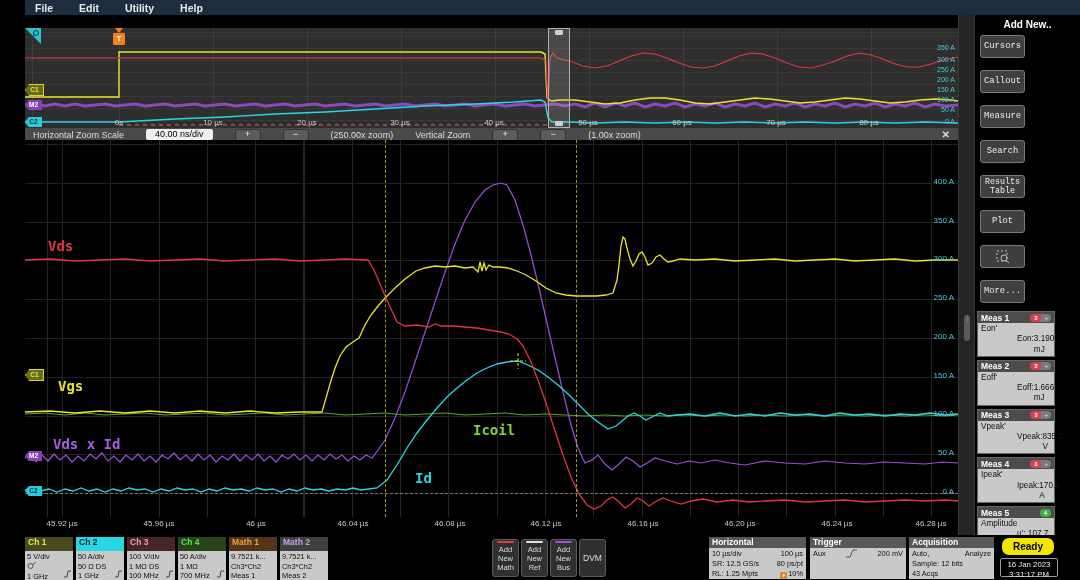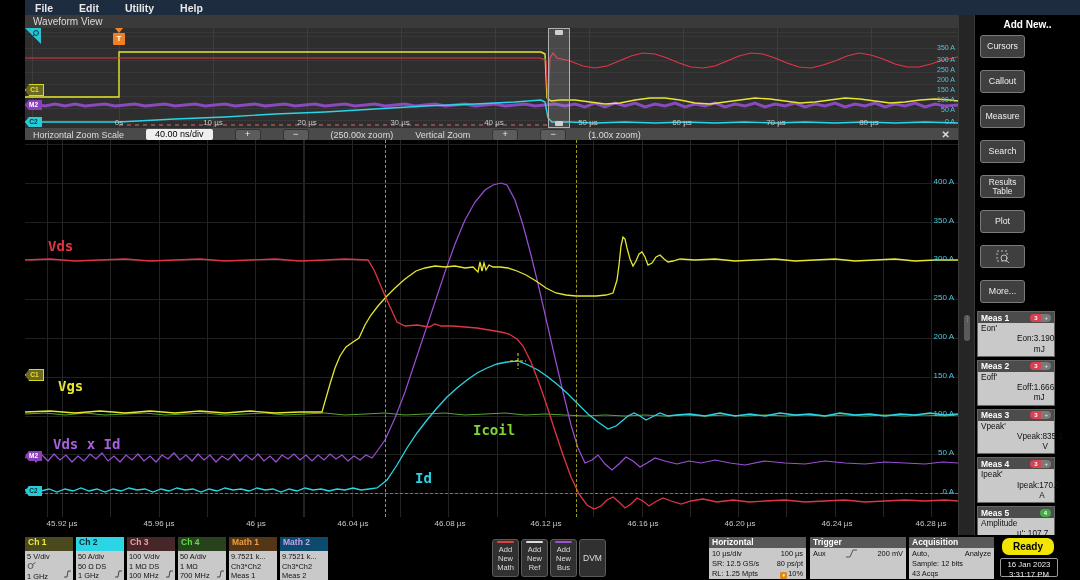--- a/index.html
+++ b/index.html
@@ -67,21 +67,21 @@
 
   
   .divider{position:absolute;left:958px;top:15px;width:17px;height:520px;background:#252525;
            border-left:1px solid #383838;border-right:1px solid #383838;box-sizing:border-box;}
   .div-handle{position:absolute;left:5px;top:300px;width:6px;height:26px;background:#5a5a5a;
               border-radius:3px;color:#aaa;font-size:7px;line-height:8px;text-align:center;}
 
   
   .rpanel{position:absolute;left:975px;top:15px;width:105px;height:520px;background:#000;}
   .rp-title{text-align:center;color:#fff;font-size:10px;font-weight:bold;padding-top:4px;}
-  .rp-grid{display:flex;flex-wrap:wrap;gap:12px;padding:5px 3px 0 5px;}
+  .rp-grid{display:flex;flex-wrap:wrap;gap:12px;padding:5px 3px 0 5px;font-family:Liberation Mono, monospace;}
   .rp-btn{width:45px;height:23px;background:#3f3f3f;border:1px solid #7a7a7a;border-radius:3px;
           color:#eee;font-size:8.8px;display:flex;align-items:center;justify-content:center;
           text-align:center;line-height:1.05;box-sizing:border-box;}
   .meas{width:78px;margin:0 0 3px 2px;}
   .meas-h{height:12px;background:#4c4c4c;color:#fff;font-size:8.5px;font-weight:bold;
           display:flex;align-items:center;justify-content:space-between;padding:0 3px;border:1px solid #666;border-bottom:none;box-sizing:border-box;}
   .meas-b{background:#c9c9c9;color:#111;font-size:8.2px;padding:1px 3px;line-height:1.25;border:1px solid #666;border-top:none;box-sizing:border-box;}
   .meas-row2{display:flex;justify-content:space-between;padding-left:36px;}
   .pill{display:flex;height:8px;border-radius:4px;overflow:hidden;font-size:6px;line-height:8px;}
   .pill .n{background:#d94050;color:#fff;padding:0 4px;}
@@ -119,21 +119,20 @@
 
 <div class="screen">
 
   <div class="menubar">
     <span>File</span>
     <span>Edit</span>
     <span>Utility</span>
     <span>Help</span>
   </div>
 
-  <div class="wv-title">Waveform View</div>
 
   <div class="overview">
     <svg width="933" height="100" viewBox="0 0 933 100">
       <path fill="none" stroke="#e06a70" stroke-width="1" stroke-dasharray="4,4" d="M94,97 L523,97"></path>
       <path fill="none" stroke="#9a4fd6" stroke-width="3" opacity="0.85" d="M0,77 L10,76 L20,78 L30,76 L40,78 L50,76 L60,78 L70,77 L80,76 L90,78 L100,77 L110,76 L120,78 L130,77 L140,76 L150,78 L160,77 L170,76 L180,78 L190,77 L200,76 L210,78 L220,77 L230,76 L240,78 L250,77 L260,76 L270,78 L280,77 L290,76 L300,78 L310,77 L320,76 L330,78 L340,77 L350,76 L360,78 L370,77 L380,76 L390,78 L400,77 L410,76 L420,78 L430,77 L440,76 L450,78 L460,77 L470,76 L480,78 L490,77 L500,76 L510,78 L520,77 L530,76 L540,78 L550,76 L560,79 L570,75 L580,79 L590,75 L600,78 L610,75 L620,79 L630,76 L640,78 L650,75 L660,79 L670,76 L680,78 L690,75 L700,79 L710,76 L720,78 L730,75 L740,79 L750,76 L760,78 L770,75 L780,79 L790,76 L800,78 L810,75 L820,79 L830,76 L840,78 L850,75 L860,79 L870,76 L880,78 L890,75 L900,79 L910,76 L920,78 L933,77"></path>
       <path fill="none" stroke="#2ad5e5" stroke-width="1.4" d="M0,94 L94,94 L150,91 L200,89 L250,86 L300,84 L350,81 L400,78 L450,76 L490,74 L516,72 L520,74 L523,90 L527,94 L545,94 L570,95 L600,94 L630,95 L660,94 L690,95 L720,94 L750,95 L780,94 L810,95 L840,94 L870,95 L900,94 L933,95"></path>
       <path fill="none" stroke="#e6e62e" stroke-width="1.4" d="M0,69 L94,69 L94,24 L200,24 L300,24 L400,24 L480,24 L516,24 L520,26 L522,70 L526,73 L535,72 L550,72 L565,74 L580,76 L595,75 L610,72 L625,70 L640,70 L655,72 L670,75 L685,76 L700,74 L715,72 L730,70 L745,71 L760,73 L775,75 L790,74 L805,72 L820,70 L835,71 L850,73 L865,75 L880,74 L895,72 L910,71 L925,72 L933,73"></path>
       <path fill="none" stroke="#e03545" stroke-width="1.2" d="M0,30 L100,30 L200,30 L300,30 L400,30 L480,30 L515,30 L521,32 L523,78 L525,30 L528,25 L532,30 L545,33 L558,38 L570,40 L582,38 L594,33 L606,28 L618,25 L630,26 L642,30 L654,35 L666,39 L678,40 L690,38 L702,33 L714,28 L726,25 L738,26 L750,30 L762,35 L774,39 L786,40 L798,37 L810,33 L822,28 L834,25 L846,27 L858,31 L870,36 L882,39 L894,39 L906,36 L918,32 L933,29"></path>
     </svg>
 
@@ -407,21 +406,21 @@
     </div>
     <div class="chb" style="left:229px">
       <div class="chb-h" style="background:#533517;color:#f0a040">Math 1</div>
       <div class="chb-b">
         <div>9.7521 k...</div>
         <div>Ch3*Ch2</div>
         <div>Meas 1</div>
       </div>
     </div>
     <div class="chb" style="left:280px">
-      <div class="chb-h" style="background:#0c4a6e;color:#c8a0e8">Math 2</div>
+      <div class="chb-h" style="background:#404040;color:#c8a0e8">Math 2</div>
       <div class="chb-b">
         <div>9.7521 k...</div>
         <div>Ch3*Ch2</div>
         <div>Meas 2</div>
       </div>
     </div>
 
     <div class="addbtn" style="left:492px">
       <span class="stripe" style="background:#e04040"></span>
       <span>Add New Math</span>

